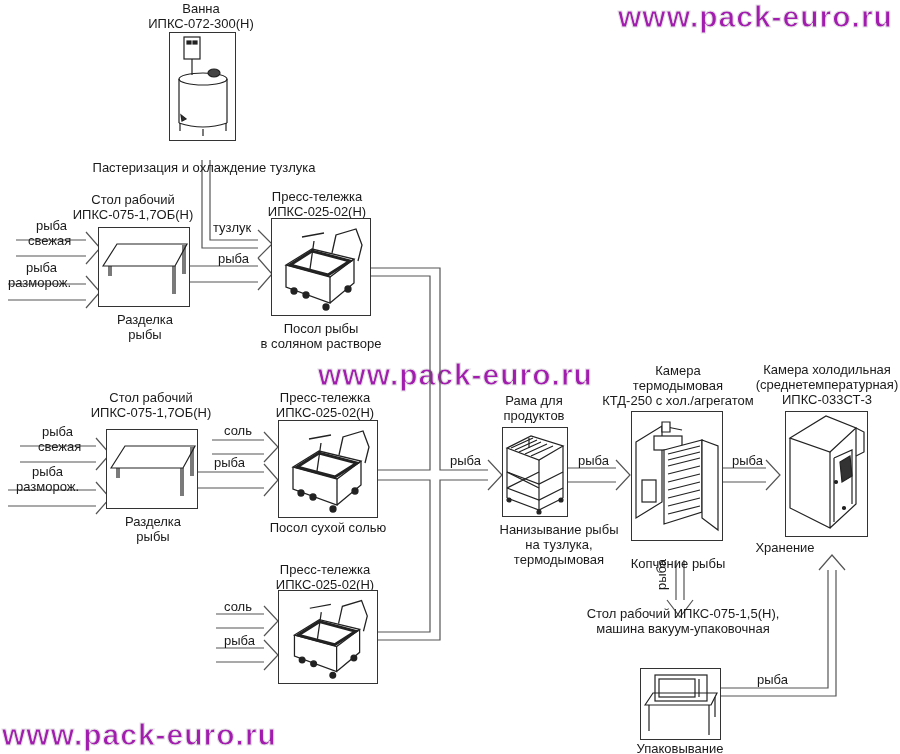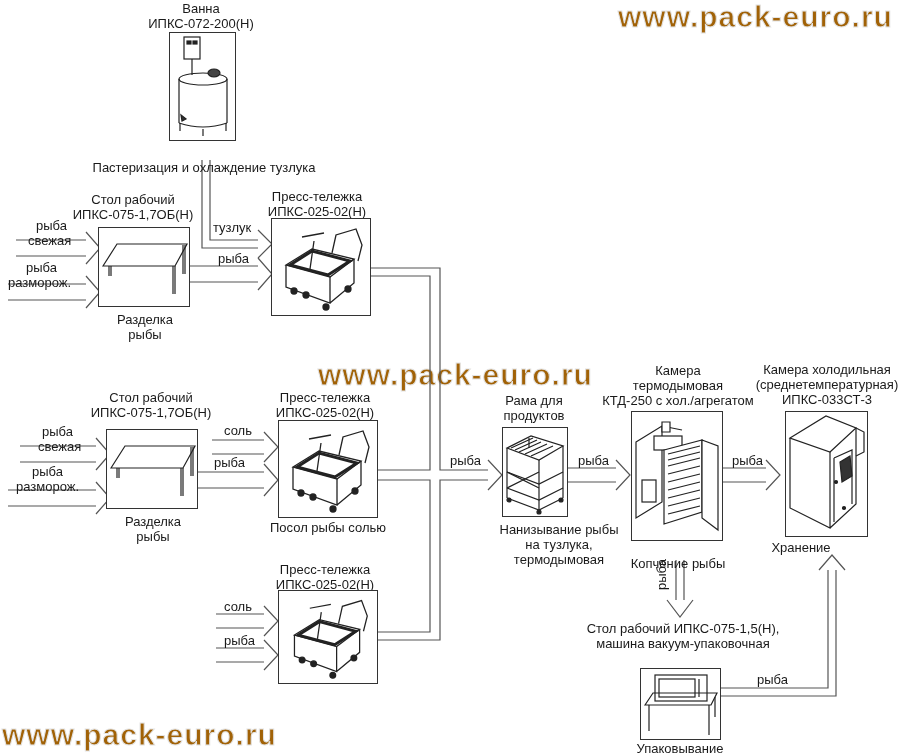--- a/index.html
+++ b/index.html
@@ -1,21 +1,21 @@
 <!DOCTYPE html>
 <html><head>
 <meta charset="utf-8">
 <style>
   html, body { margin:0; padding:0; background:#ffffff; }
   body { width:900px; height:754px; position:relative; overflow:hidden;
          font-family:"Liberation Sans", sans-serif; color:#1a1a1a; }
   #stage { position:absolute; left:0; top:0; width:900px; height:754px; }
   .lbl { position:absolute; font-size:13px; line-height:15px; text-align:center; white-space:nowrap; color:#1a1a1a; }
   .box { position:absolute; border:1px solid #333; background:#fff; box-sizing:border-box; }
-  .wm { position:absolute; font-size:30px; font-weight:bold; color:#a16207; letter-spacing:1px; white-space:nowrap;
+  .wm { position:absolute; font-size:30px; font-weight:bold; color:#a21caf; letter-spacing:1px; white-space:nowrap;
         -webkit-text-stroke:1px #e4e4e4; }
   svg text { font-family:"Liberation Sans", sans-serif; font-size:13px; fill:#1a1a1a; }
 </style>
 </head>
 <body>
 
 <div id="stage">
 
   <div class="wm" style="left:618px;top:0px;">www.pack-euro.ru</div>
   <div class="wm" style="left:318px;top:358px;">www.pack-euro.ru</div>
@@ -71,21 +71,21 @@
     <text x="224" y="645">рыба</text>
     <text x="450" y="465">рыба</text>
     <text x="578" y="465">рыба</text>
     <text x="732" y="465">рыба</text>
     <text x="0" y="0" transform="translate(666,590) rotate(-90)">рыба</text>
     <text x="757" y="684">рыба</text>
   </svg>
 
   <div class="lbl" style="left:148px;top:1px;width:106px;">
     <div>Ванна</div>
-    <div>ИПКС-072-200(Н)</div>
+    <div>ИПКС-072-300(Н)</div>
   </div>
   <div class="box" style="left:169px;top:32px;width:67px;height:109px;">
     <svg width="65" height="107" viewBox="0 0 65 107">
       <g fill="none" stroke="#222" stroke-width="1.2">
         <rect x="14" y="4" width="16" height="22" fill="#fff"></rect>
         <rect x="17" y="8" width="4" height="3" fill="#222"></rect>
         <rect x="23" y="8" width="4" height="3" fill="#222"></rect>
         <path d="M22,26 V42"></path>
         <ellipse cx="33" cy="46" rx="24" ry="6"></ellipse>
         <path d="M9,46 V90 M57,46 V90"></path>
@@ -129,20 +129,24 @@
         <path d="M18,46 L40,32 L78,42 L56,56 Z" stroke-width="3"></path>
         <path d="M42,22 L38,50 M30,18 L52,14"></path>
         <path d="M60,34 L64,16 L84,10 L90,26 L86,42"></path>
         <circle cx="22" cy="72" r="3" fill="#222"></circle>
         <circle cx="34" cy="76" r="3" fill="#222"></circle>
         <circle cx="54" cy="88" r="3" fill="#222"></circle>
         <circle cx="76" cy="70" r="3" fill="#222"></circle>
       </g>
     </svg>
   </div>
+  <div class="lbl" style="left:256px;top:321px;width:130px;">
+    <div>Посол рыбы</div>
+    <div>в соляном растворе</div>
+  </div>
 
   <div class="lbl" style="left:86px;top:390px;width:130px;">
     <div>Стол рабочий</div>
     <div>ИПКС-075-1,7ОБ(Н)</div>
   </div>
   <div class="box" style="left:106px;top:429px;width:92px;height:80px;">
     <svg width="90" height="78" viewBox="0 0 90 78">
       <g fill="none" stroke="#222" stroke-width="1.2">
         <path d="M4,38 L18,16 L88,16 L76,38 Z"></path>
         <path d="M10,38 V48 M12,38 V48 M76,38 V66 M74,38 V66 M86,17 V46 M84,17 V46"></path>
@@ -167,21 +171,21 @@
         <path d="M42,22 L38,50 M30,18 L52,14"></path>
         <path d="M60,34 L64,16 L84,10 L90,26 L86,42"></path>
         <circle cx="22" cy="72" r="3" fill="#222"></circle>
         <circle cx="34" cy="76" r="3" fill="#222"></circle>
         <circle cx="54" cy="88" r="3" fill="#222"></circle>
         <circle cx="76" cy="70" r="3" fill="#222"></circle>
       </g>
     </svg>
   </div>
   <div class="lbl" style="left:260px;top:520px;width:136px;">
-    <div>Посол рыбы солью</div>
+    <div>Посол сухой солью</div>
   </div>
 
   <div class="lbl" style="left:270px;top:562px;width:110px;">
     <div>Пресс-тележка</div>
     <div>ИПКС-025-02(Н)</div>
   </div>
   <div class="box" style="left:278px;top:590px;width:100px;height:94px;">
     <svg width="98" height="92" viewBox="0 0 98 96">
       <g fill="none" stroke="#222" stroke-width="1.3">
         <path d="M14,46 L40,30 L82,40 L58,58 Z"></path>
@@ -255,25 +259,25 @@
         <path d="M4,26 L40,4 L70,16 L44,40 Z"></path>
         <path d="M4,26 V96 L44,116 V40 M44,116 L70,92 V16"></path>
         <path d="M70,16 L78,20 V40 L70,44"></path>
         <path d="M48,46 V110 M48,46 L66,38 V92"></path>
         <path d="M54,50 L64,44 L66,64 L56,70 Z" fill="#333"></path>
         <circle cx="50" cy="70" r="1.5" fill="#222"></circle>
         <circle cx="58" cy="96" r="1.5" fill="#222"></circle>
       </g>
     </svg>
   </div>
-  <div class="lbl" style="left:751px;top:540px;width:100px;">
+  <div class="lbl" style="left:735px;top:540px;width:100px;">
     <div>Хранение</div>
   </div>
 
-  <div class="lbl" style="left:570px;top:621px;width:226px;">
+  <div class="lbl" style="left:570px;top:606px;width:226px;">
     <div>Стол рабочий ИПКС-075-1,5(Н),</div>
     <div>машина вакуум-упаковочная</div>
   </div>
   <div class="box" style="left:640px;top:668px;width:81px;height:72px;">
     <svg width="79" height="70" viewBox="0 0 79 70">
       <g fill="none" stroke="#222" stroke-width="1.2">
         <rect x="14" y="6" width="52" height="26" fill="#fff"></rect>
         <rect x="18" y="10" width="36" height="18"></rect>
         <path d="M58,10 V28"></path>
         <path d="M4,36 L12,24 L76,24 L70,36 Z"></path>

